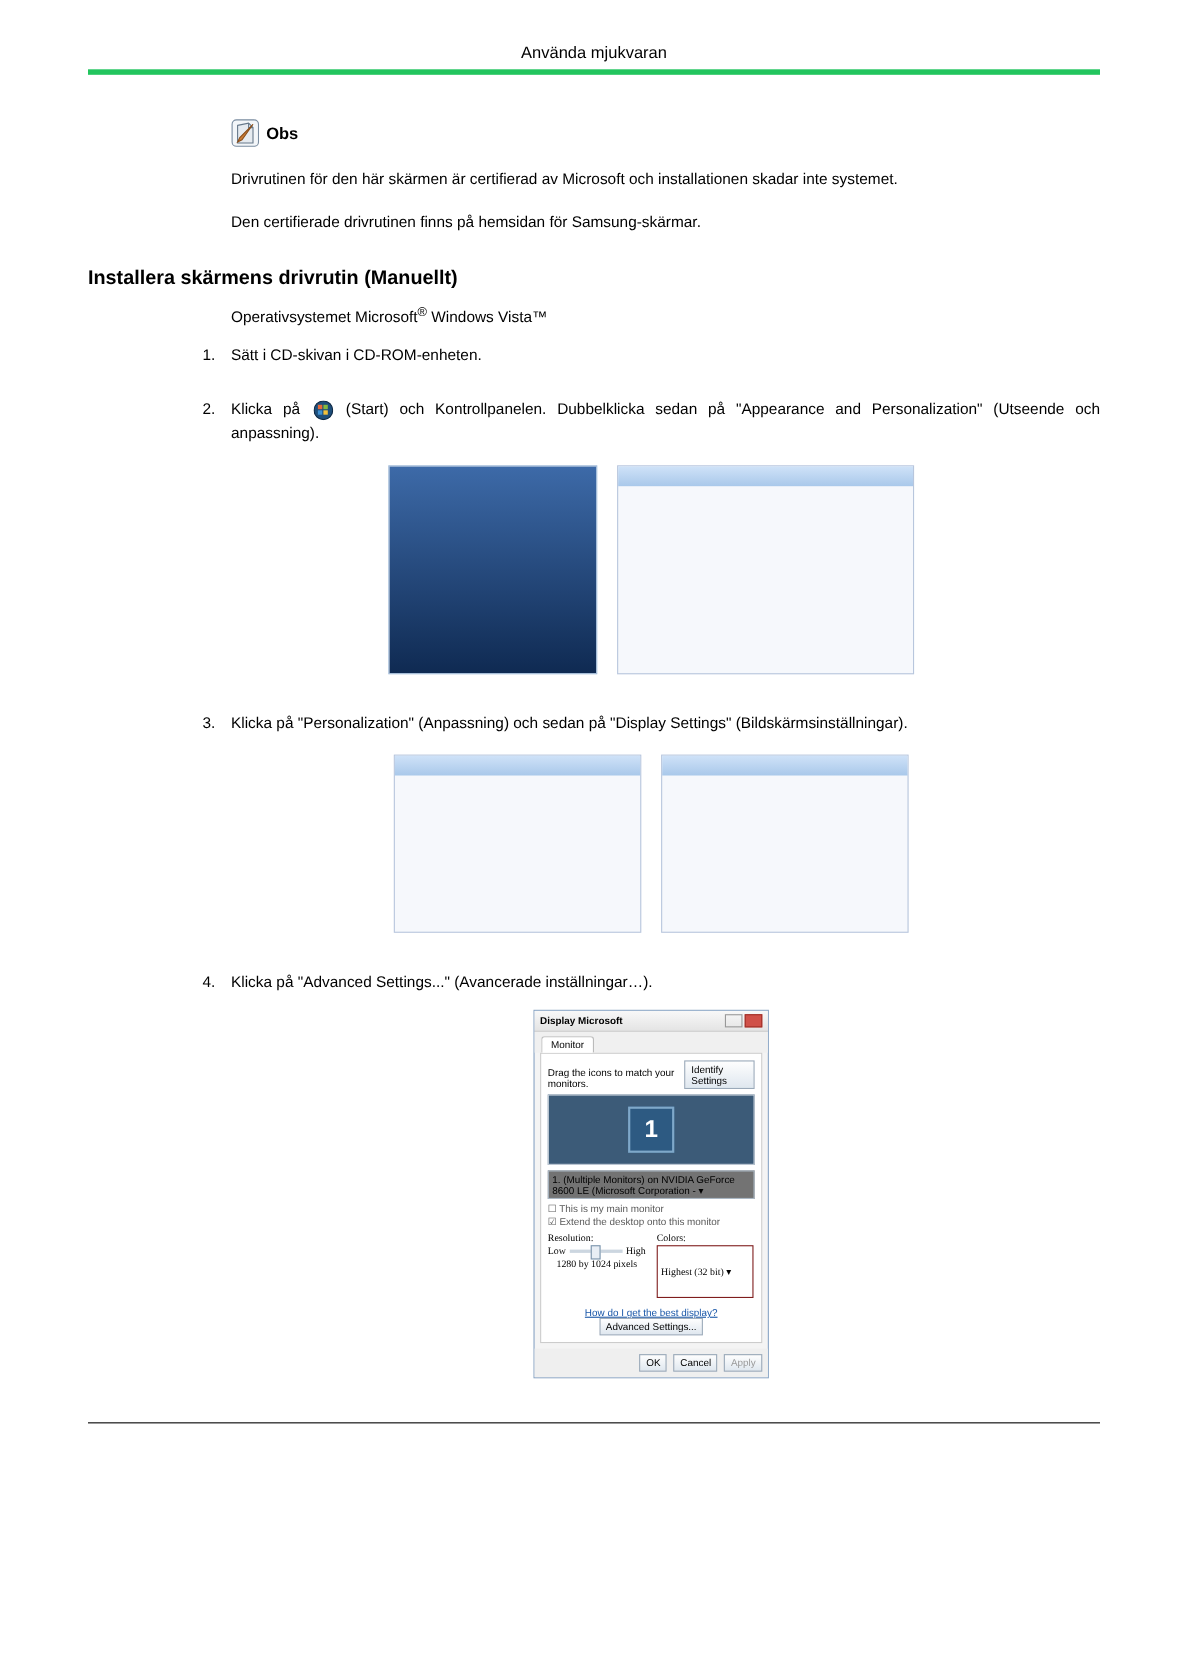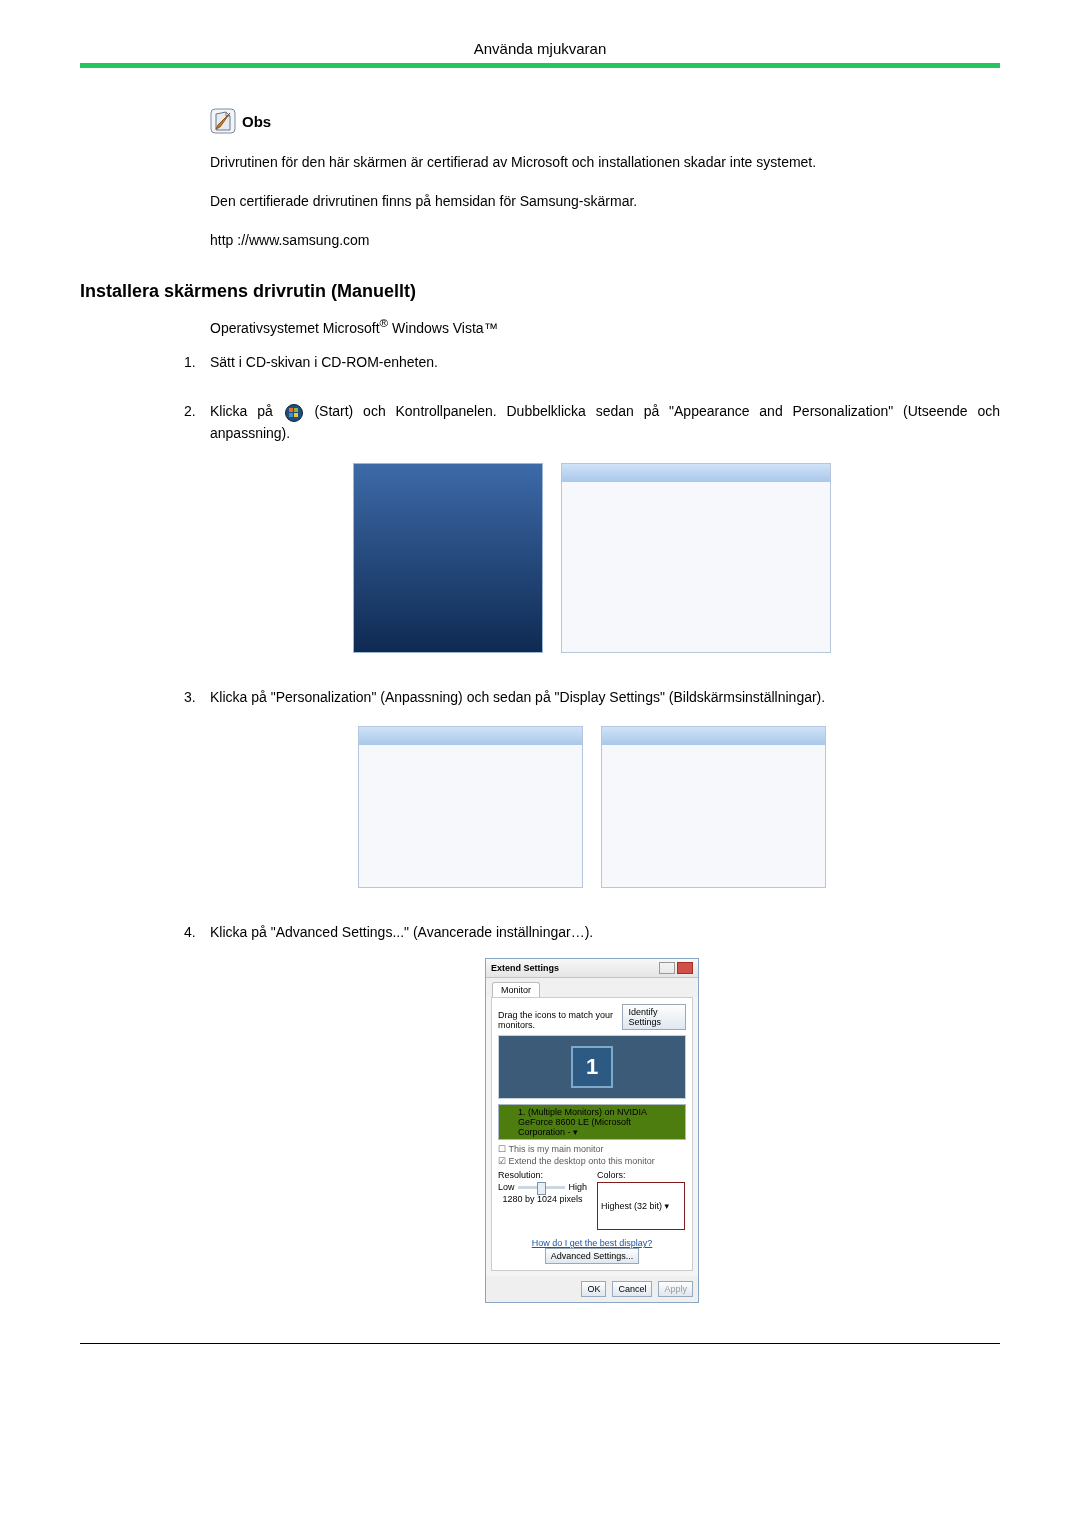--- a/index.html
+++ b/index.html
@@ -177,37 +177,38 @@
     border: 2px solid #7fa8c9;
     color: #fff;
     font-size: 22px;
     font-weight: bold;
     display: flex;
     align-items: center;
     justify-content: center;
   }
   .ds-select {
     border: 1px solid #aab7c4;
-    background: #4d7c0f;
-    padding: 2px 19px;
+    background: #737373;
+    padding: 2px 3px;
     width: 100%;
     box-sizing: border-box;
     margin-bottom: 4px;
   }
   .ds-check {
     margin: 2px 0;
     color: #5a5a5a;
   }
   .ds-row2 {
     display:flex;
     gap:10px;
     margin-top:4px;
   }
   .ds-col {
     flex:1;
+    font-family:Liberation Serif, serif;
   }
   .ds-slider {
     display:flex;
     align-items:center;
     gap:3px;
     margin-top:2px;
   }
   .ds-track {
     flex:1;
     height:3px;
@@ -264,21 +265,20 @@
       <rect x="1" y="1" width="24" height="24" rx="4" fill="#f3f6f9" stroke="#7a8ca0"></rect>
       <path d="M6 6 L16 4 L20 8 L20 22 L6 22 Z" fill="#e6ebf0" stroke="#66788a"></path>
       <path d="M16 4 L16 8 L20 8" fill="none" stroke="#66788a"></path>
       <path d="M20 5 L8 17 L6 21 L10 19 Z" fill="#c97b35" stroke="#8a4f1c"></path>
     </svg>
     <span class="obs-text">Obs</span>
   </div>
 
   <div class="para">Drivrutinen för den här skärmen är certifierad av Microsoft och installationen skadar inte systemet.</div>
   <div class="para">Den certifierade drivrutinen finns på hemsidan för Samsung-skärmar.</div>
-  <div class="para">http ://www.samsung.com</div>
 
   <h2 class="section">Installera skärmens drivrutin (Manuellt)</h2>
 
   <div class="os-line">
     <span>Operativsystemet Microsoft</span><sup>®</sup><span> Windows Vista™</span>
   </div>
 
   <ol class="steps">
 
     <li>
@@ -321,21 +321,21 @@
     </li>
 
     <li>
       <div class="step-row">
         <span class="step-num">4.</span>
         <span class="step-text">Klicka på "Advanced Settings..." (Avancerade inställningar…).</span>
       </div>
 
       <div class="display-settings">
         <div class="ds-title">
-          <span>Extend Settings</span>
+          <span>Display Microsoft</span>
           <span class="ds-close">
             <span></span>
             <span class="red"></span>
           </span>
         </div>
         <div class="ds-tabs">
           <span class="ds-tab">Monitor</span>
         </div>
         <div class="ds-body">
           <div class="ds-top">

